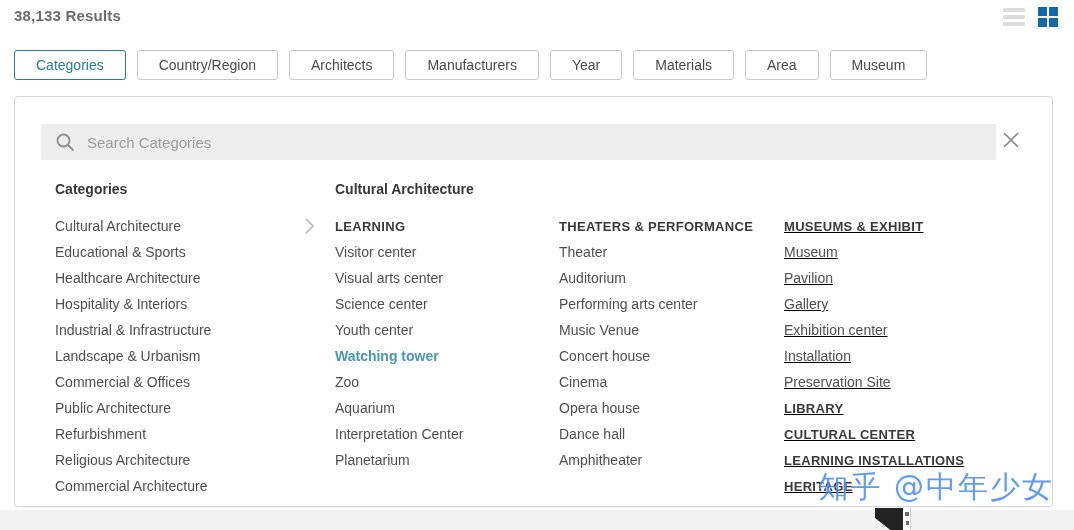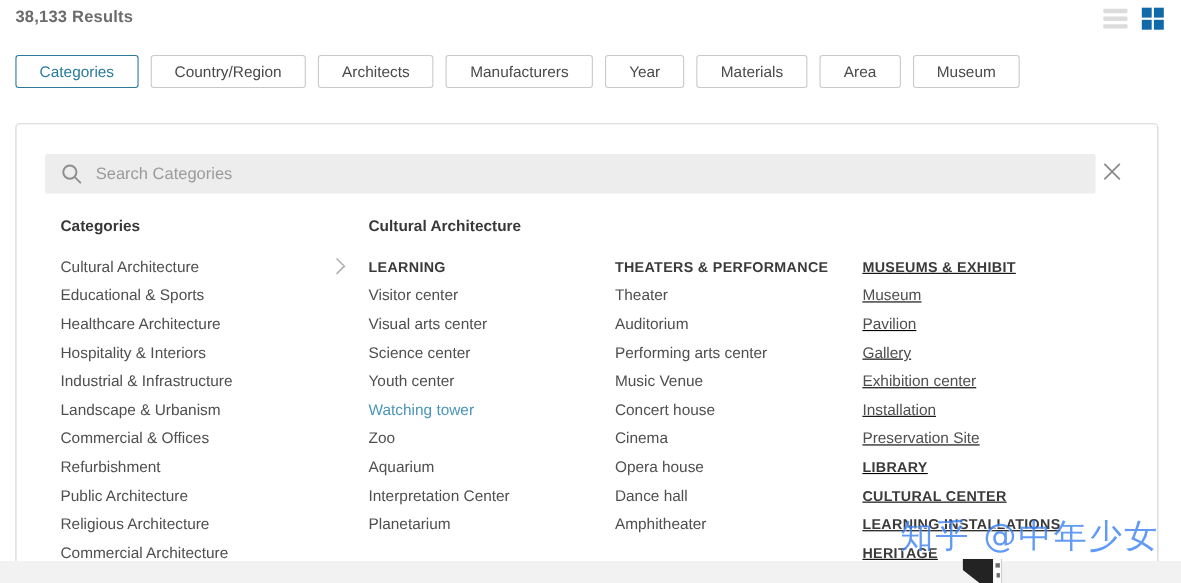--- a/index.html
+++ b/index.html
@@ -39,21 +39,21 @@
     border: 1px solid #c9c9c9; border-radius: 3px;
     font-size: 14px; color: #4a4a4a;
     padding: 0 21px; display: flex; align-items: center; justify-content: center;
     cursor: pointer; white-space: nowrap;
     font-family: inherit;
   }
   .tab.active { border-color: #2b7a9b; color: #2b7a9b; }
 
   
   .panel {
-    position: absolute; left: 14px; top: 112px;
+    position: absolute; left: 14px; top: 96px;
     width: 1039px; height: 411px;
     background: #ffffff;
     border: 1px solid #d6d6d6; border-radius: 4px;
     box-shadow: 0 1px 2px rgba(0,0,0,0.04);
   }
   .search-bar {
     position: absolute; left: 26px; top: 27px;
     width: 955px; height: 36px;
     background: #ededed; border-radius: 2px;
     display: flex; align-items: center;
@@ -81,21 +81,21 @@
   .col-header {
     height: 32px; font-size: 14px; font-weight: 700; color: #383838;
   }
   .item {
     height: 26px; display: flex; align-items: center; justify-content: space-between;
     font-size: 14px; color: #4f4f4f; cursor: pointer; white-space: nowrap;
   }
   .item.subhead {
     font-weight: 700; color: #3a3a3a; font-size: 13px; letter-spacing: 0.3px;
   }
-  .item.selected { color: #4a96b5; }
+  .item.selected { color: #4a96b5; font-weight: bold; }
   .item .chev { display: flex; align-items: center; margin-right: 8px; }
 
   
   .watermark {
     position: absolute; right: 20px; bottom: 22px;
     font-size: 30px; color: #3b82f6; opacity: 0.8;
     letter-spacing: 2px; pointer-events: none;
     text-shadow: 0 1px 0 #fff;
     font-family: "DejaVu Sans", sans-serif;
   }
@@ -186,24 +186,24 @@
         <div class="item">
           <span>Industrial &amp; Infrastructure</span>
         </div>
         <div class="item">
           <span>Landscape &amp; Urbanism</span>
         </div>
         <div class="item">
           <span>Commercial &amp; Offices</span>
         </div>
         <div class="item">
+          <span>Public Architecture</span>
+        </div>
+        <div class="item">
           <span>Refurbishment</span>
-        </div>
-        <div class="item">
-          <span>Public Architecture</span>
         </div>
         <div class="item">
           <span>Religious Architecture</span>
         </div>
         <div class="item">
           <span>Commercial Architecture</span>
         </div>
       </div>
       <div class="col col-2">
         <div class="col-header">Cultural Architecture</div>

